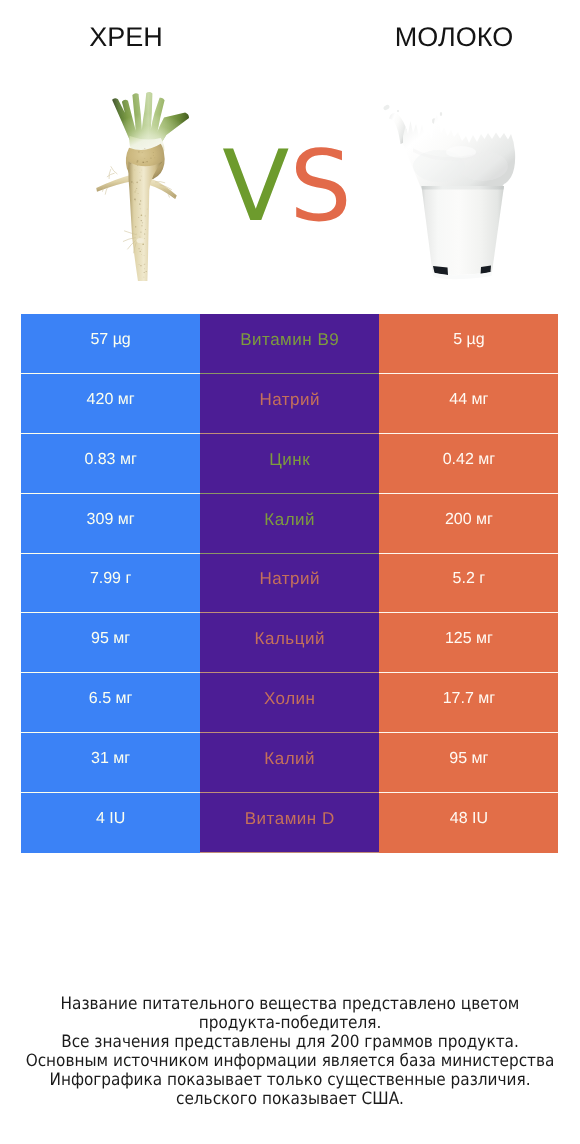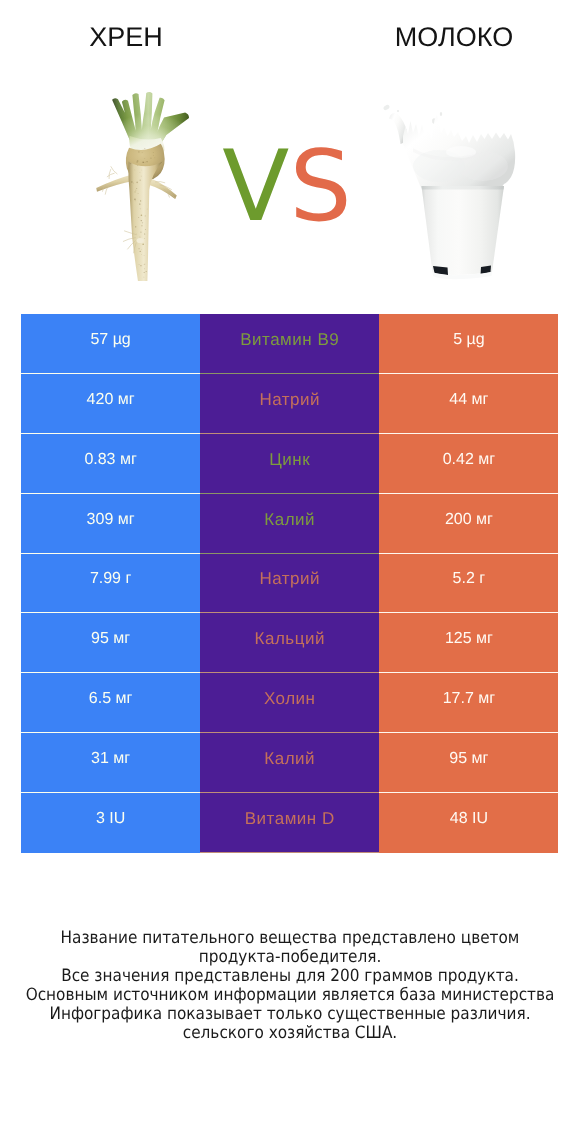--- a/index.html
+++ b/index.html
@@ -16,21 +16,21 @@
   .imgR{position:absolute;left:375px;top:90px;width:145px;height:200px;}
   .table{position:absolute;left:21px;top:314.2px;width:537.5px;}
   .row{display:flex;height:59.85px;}
   .cell{display:flex;align-items:center;justify-content:center;font-size:16px;padding-bottom:7px;box-sizing:border-box;}
   .cL{width:179.2px;background:#3b82f6;color:#fcfff0;border-bottom:1px solid #fdffee;}
   .cM{width:179.1px;background:#4c1d95;font-size:17px;letter-spacing:0.5px;}
   .cR{width:179.2px;background:#e26e48;color:#fffaf3;border-bottom:1px solid #fff8ef;}
   .row:last-child .cL,.row:last-child .cR{border-bottom:none;}
   .cM.win-l{color:#7d9b3e;border-bottom:1px solid #8d9466;}
   .cM.win-r{color:#c4705a;border-bottom:1px solid #c08d78;}
-  .foot{position:absolute;left:0;top:929px;width:580px;text-align:center;font-family:"DejaVu Sans Condensed",sans-serif;font-size:17px;color:#1a1a1a;line-height:18.9px;}
+  .foot{position:absolute;left:0;top:995px;width:580px;text-align:center;font-family:"DejaVu Sans Condensed",sans-serif;font-size:17px;color:#1a1a1a;line-height:18.9px;}
 </style>
 </head>
 <body>
 
 <div class="page">
   <div class="hdr">
     <div class="title r">МОЛОКО</div>
     <div class="title l">ХРЕН</div>
     <div class="imgL">
       <svg width="100%" height="100%" viewBox="0 0 100 200" preserveAspectRatio="none" xmlns="http://www.w3.org/2000/svg">
@@ -268,26 +268,26 @@
         <div class="cell cL">6.5 мг</div>
         <div class="cell cM win-r">Холин</div>
         <div class="cell cR">17.7 мг</div>
       </div>
       <div class="row">
         <div class="cell cL">31 мг</div>
         <div class="cell cM win-r">Калий</div>
         <div class="cell cR">95 мг</div>
       </div>
       <div class="row">
-        <div class="cell cL">3 IU</div>
+        <div class="cell cL">4 IU</div>
         <div class="cell cM win-r">Витамин D</div>
         <div class="cell cR">48 IU</div>
       </div>
     </div>
   <div class="foot" id="foot">
       <div>Название питательного вещества представлено цветом</div>
       <div>продукта-победителя.</div>
       <div>Все значения представлены для 200 граммов продукта.</div>
       <div>Основным источником информации является база министерства</div>
       <div>Инфографика показывает только существенные различия.</div>
-      <div>сельского хозяйства США.</div>
+      <div>сельского показывает США.</div>
     </div>
 </div>
 
 </body></html>

